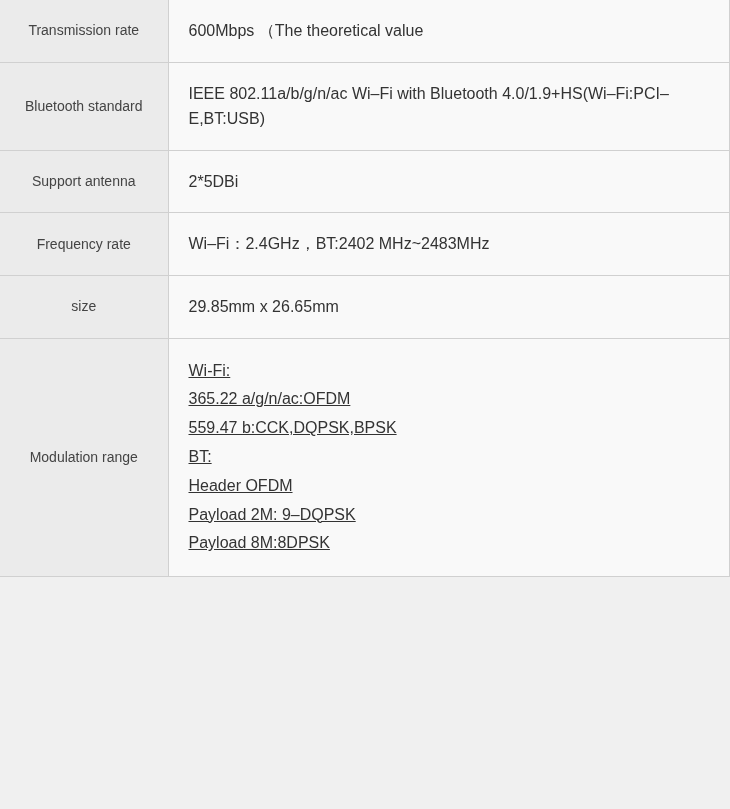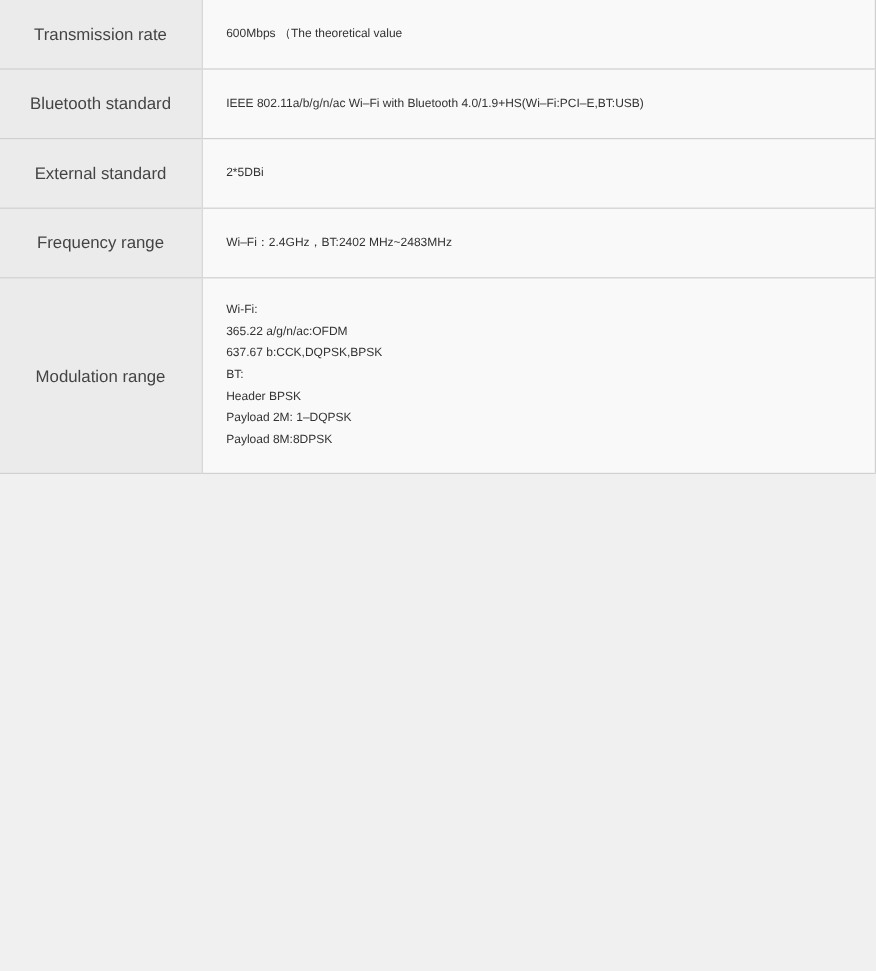--- a/index.html
+++ b/index.html
@@ -31,57 +31,62 @@
       width: 168px;
       text-align: center;
       background: #ebebeb;
       color: #444;
       font-size: 14px;
       line-height: 1.5;
     }
     .spec-table td:last-child {
       background: #f9f9f9;
       color: #333;
-      font-size: 10px;
+      font-size: 16px;
       line-height: 1.6;
     }
     .modulation-content p {
       margin: 0;
       line-height: 1.8;
+      text-decoration: underline;
     }
   </style>
 </head>
 <body>
 
 <table class="spec-table">
   <tbody id="table-body">
   <tr>
         <td>Transmission rate</td>
         <td>600Mbps （The theoretical value</td>
       </tr>
       <tr>
         <td>Bluetooth standard</td>
         <td>IEEE 802.11a/b/g/n/ac  Wi–Fi with Bluetooth 4.0/1.9+HS(Wi–Fi:PCI–E,BT:USB)</td>
       </tr>
       <tr>
-        <td>External standard</td>
+        <td>Support antenna</td>
         <td>2*5DBi</td>
       </tr>
       <tr>
-        <td>Frequency range</td>
+        <td>Frequency rate</td>
         <td>Wi–Fi：2.4GHz，BT:2402 MHz~2483MHz</td>
+      </tr>
+      <tr>
+        <td>size</td>
+        <td>29.85mm x 26.65mm</td>
       </tr>
       <tr>
         <td>Modulation range</td>
         <td>
           <div class="modulation-content">
             <p>Wi-Fi:</p>
             <p>365.22 a/g/n/ac:OFDM</p>
-            <p>637.67 b:CCK,DQPSK,BPSK</p>
+            <p>559.47 b:CCK,DQPSK,BPSK</p>
             <p>BT:</p>
-            <p>Header BPSK</p>
-            <p>Payload 2M: 1–DQPSK</p>
+            <p>Header OFDM</p>
+            <p>Payload 2M: 9–DQPSK</p>
             <p>Payload 8M:8DPSK</p>
           </div>
         </td>
       </tr>
     </tbody>
 </table>
 
 </body></html>

